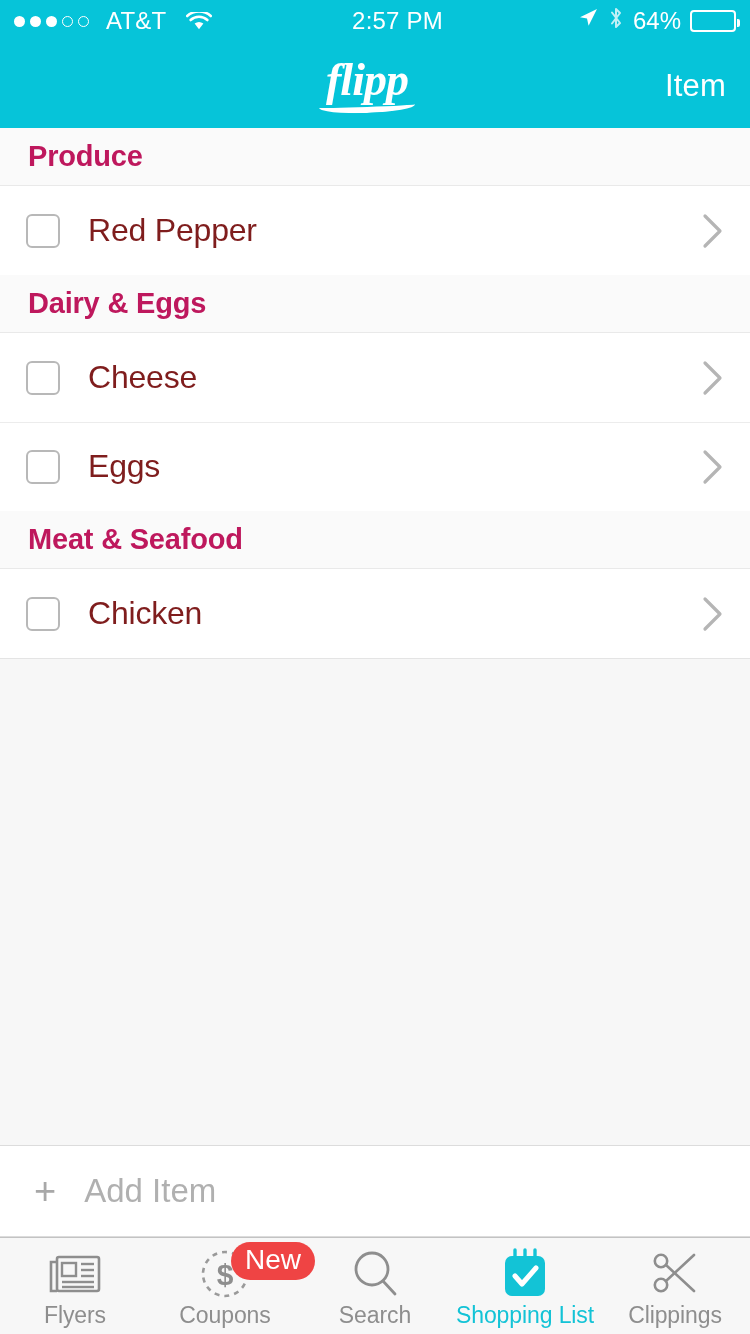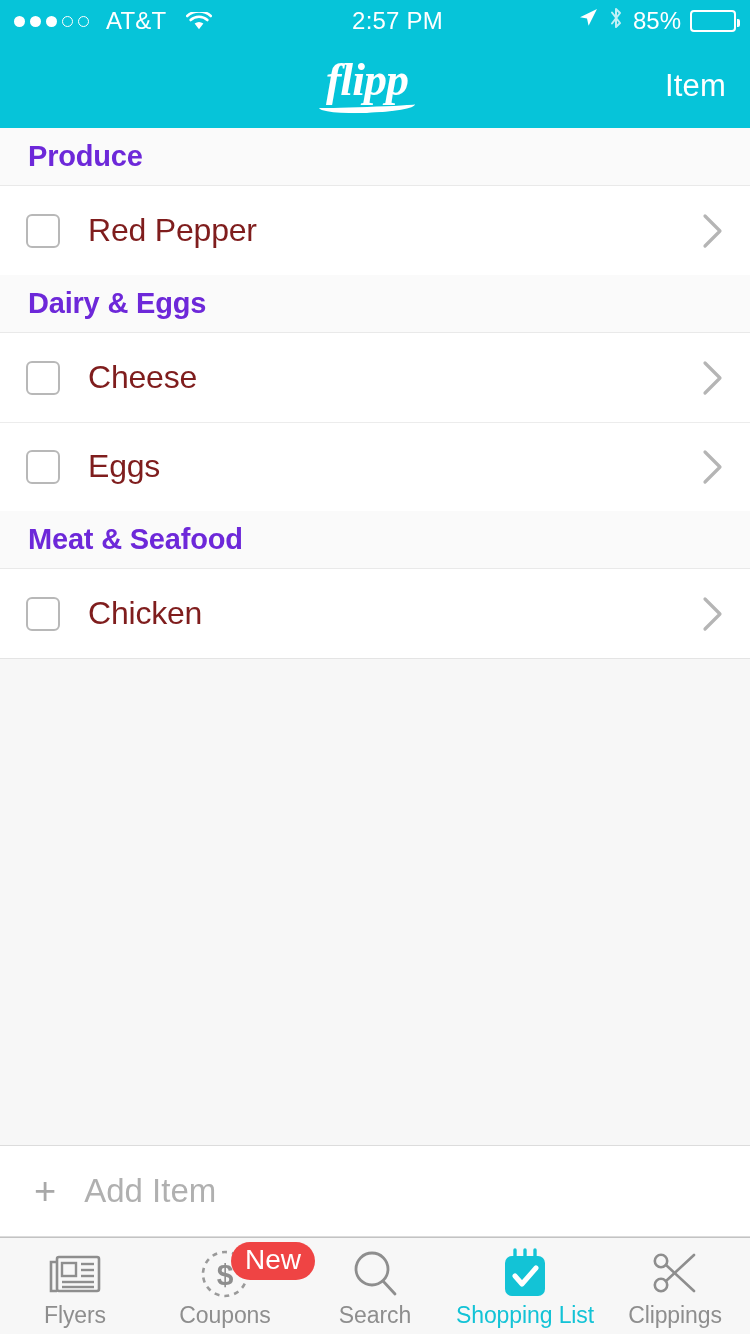--- a/index.html
+++ b/index.html
@@ -60,21 +60,21 @@
   }
   .edit-btn {
     margin-left:auto; margin-right:24px; color:#fff;
     font-size:31px; letter-spacing:.2px; z-index:3; line-height:1;
   }
 
   
   .list { background:#fff; flex:none; }
   .section-header {
     background:#fafafa; height:58px; display:flex; align-items:center;
-    padding-left:28px; font-size:29px; font-weight:bold; color:#6d28d9;
+    padding-left:28px; font-size:29px; font-weight:bold; color:#be185d;
     letter-spacing:-.2px;
     border-bottom:1px solid #e9e9e9;
   }
   .row {
     height:89px; background:#fff; display:flex; align-items:center;
     padding:0 26px 0 26px; position:relative;
   }
   .row + .row::before {
     content:""; position:absolute; left:0; right:0; top:0; height:1px;
     background:#ececec;
@@ -155,21 +155,21 @@
       <span>
         <svg width="22" height="22" viewBox="0 0 22 22">
           <path d="M20 2 L3 10.2 L10 11.6 L11.6 18.8 Z" fill="#fff"></path>
         </svg>
       </span>
       <span>
         <svg width="16" height="24" viewBox="0 0 16 24">
           <path d="M4 6.5 L12 17 L8 21 L8 3 L12 7 L4 17.5" stroke="#fff" stroke-width="2" fill="none" stroke-linejoin="round" stroke-linecap="round" opacity="0.75"></path>
         </svg>
       </span>
-      <span>85%</span>
+      <span>64%</span>
       <span class="battery">
         <span class="fill" id="battery-fill" style="width:64%"></span>
       </span>
     </div>
   </div>
 
   <div class="navbar">
     <div class="logo">
       <span>flipp</span>
       <span class="swash"></span>

